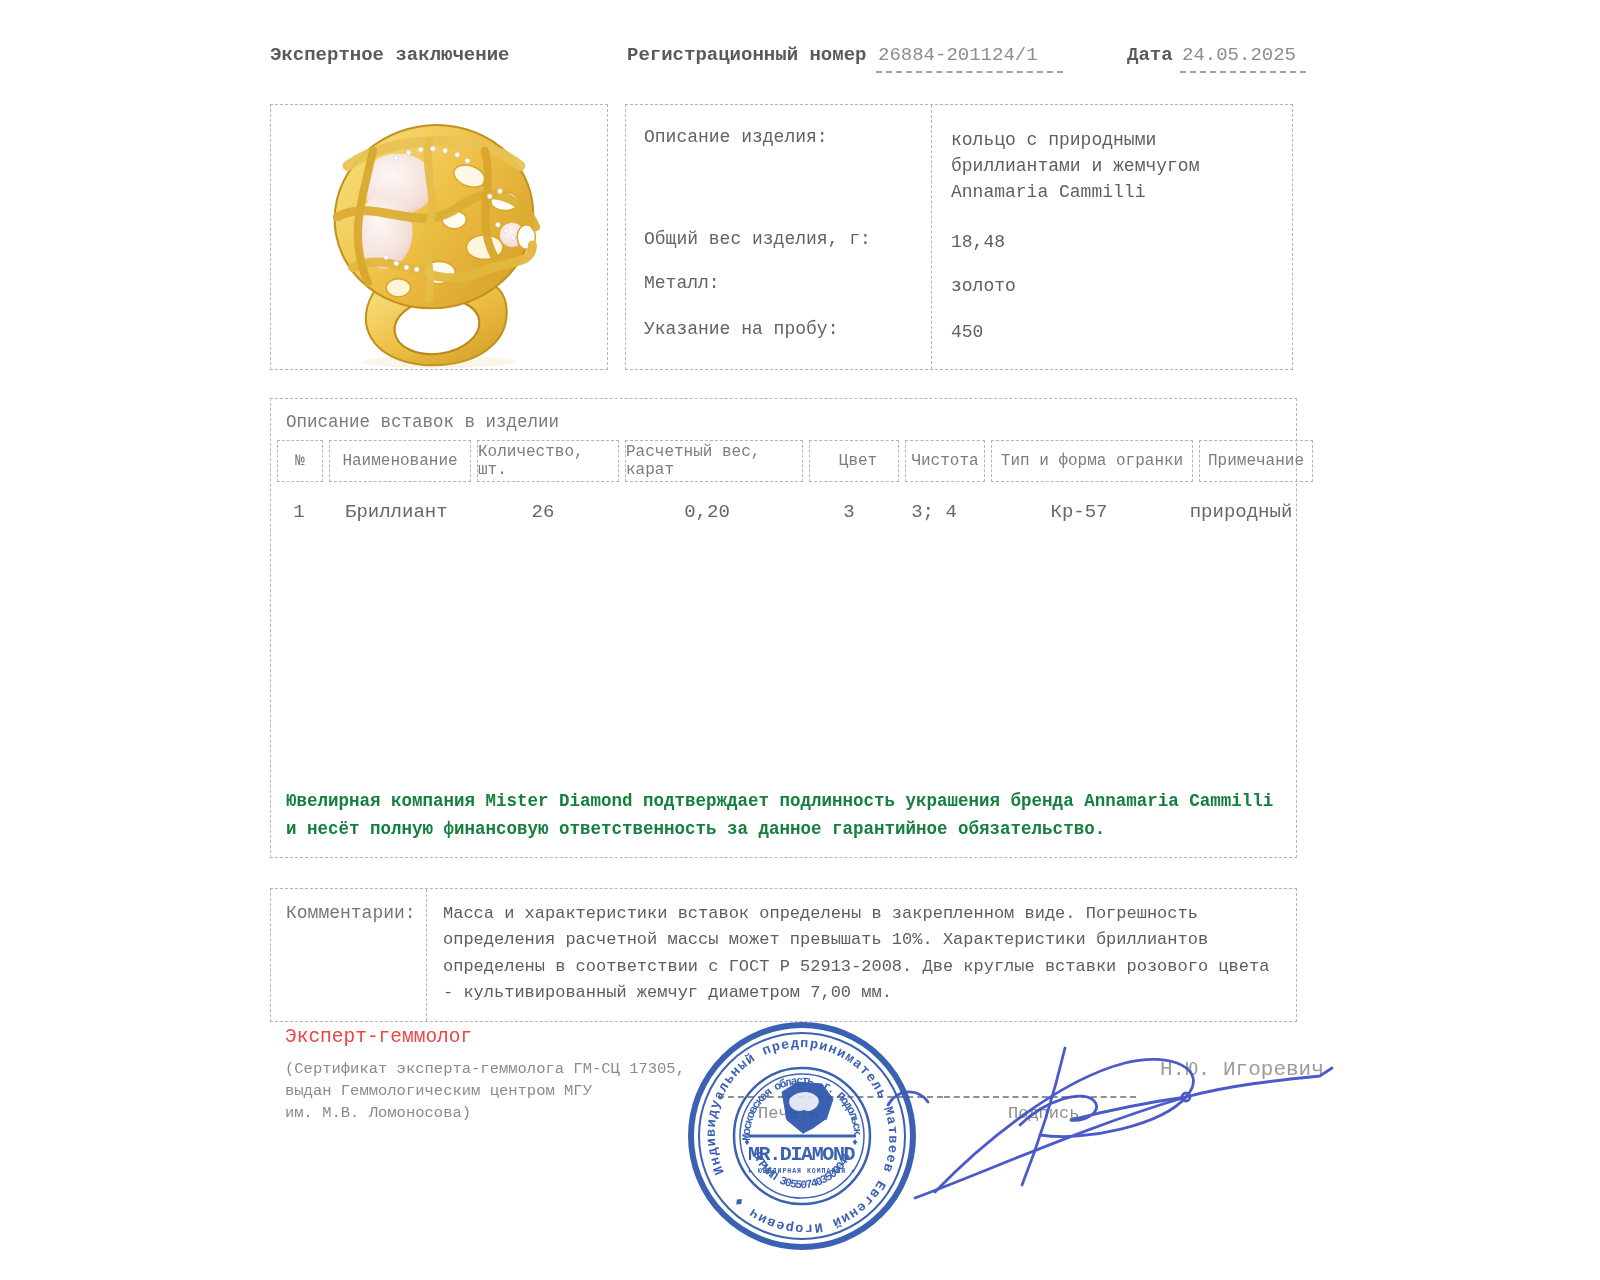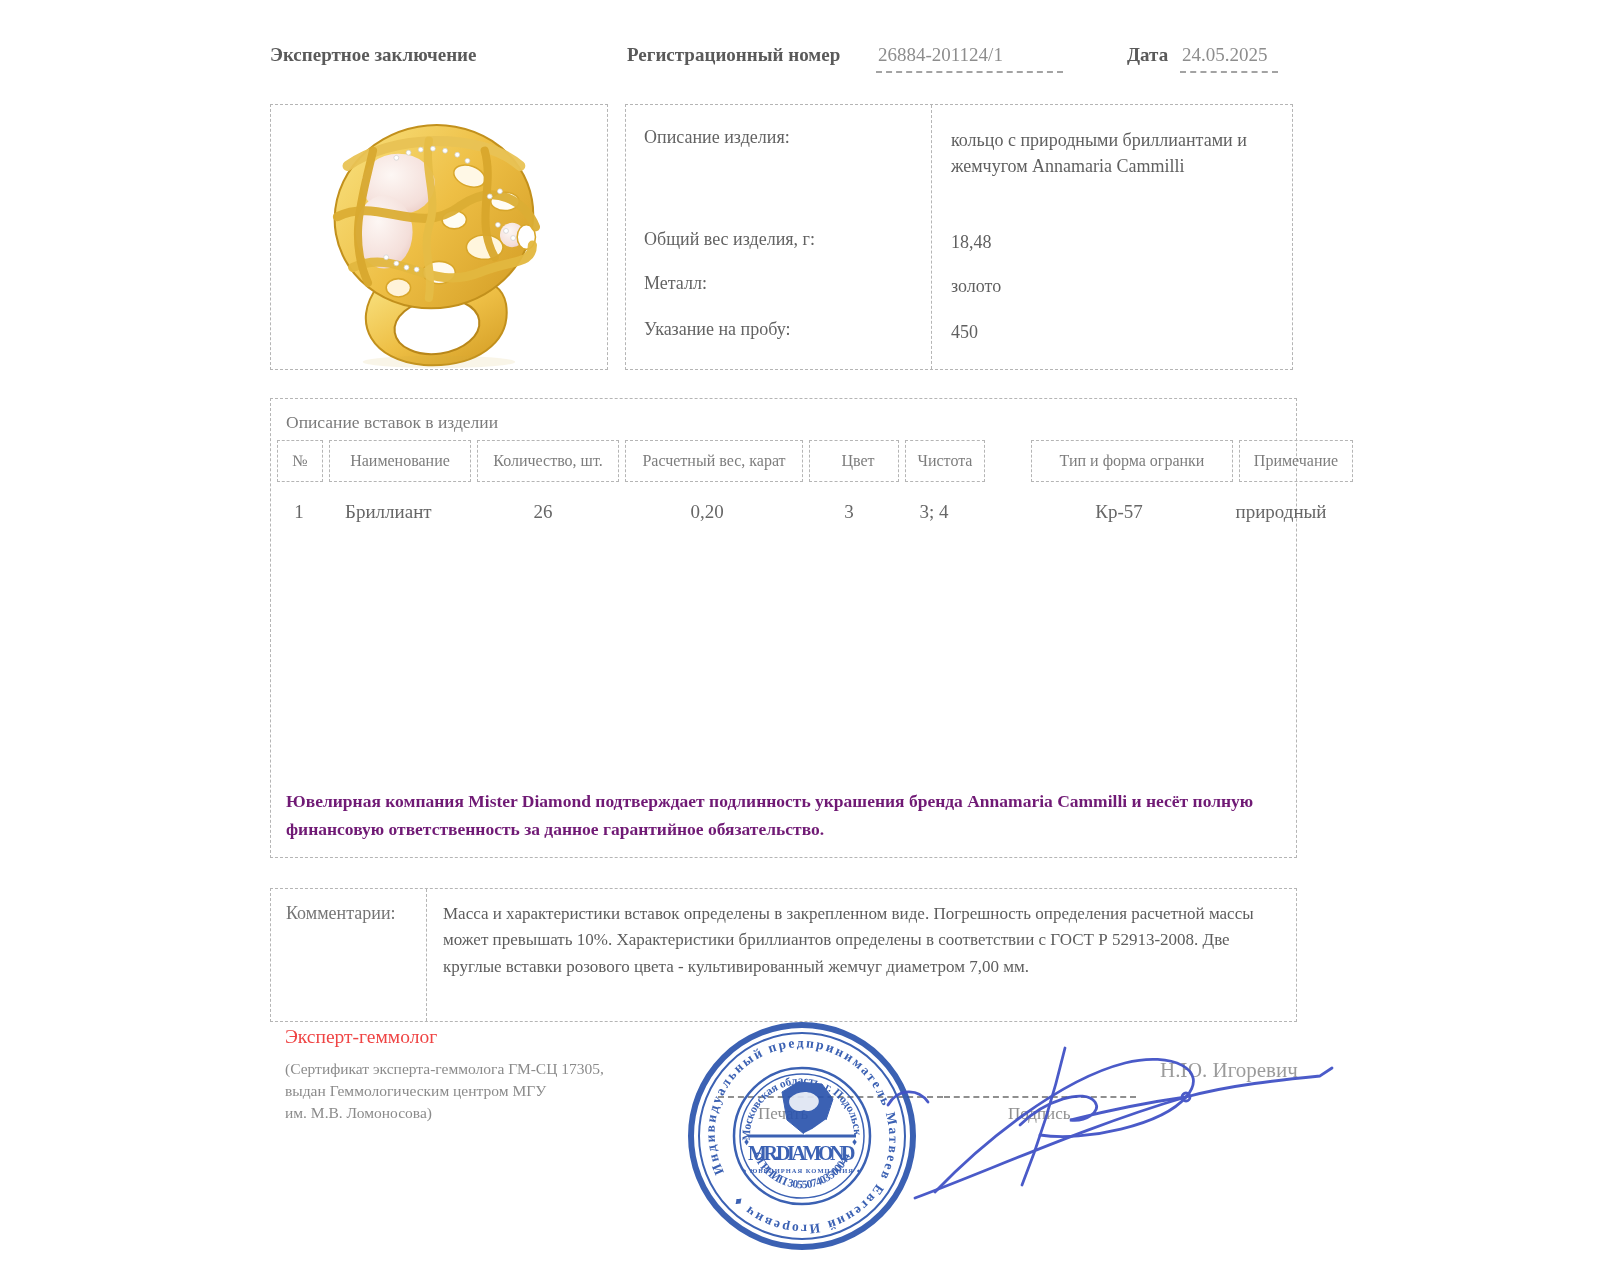--- a/index.html
+++ b/index.html
@@ -1,35 +1,35 @@
 <!DOCTYPE html>
 <html><head>
 <meta charset="utf-8">
 <style>
   html,body{margin:0;padding:0;background:#ffffff;}
   .page{position:relative;width:1392px;height:1280px;background:#fff;
-        font-family:Liberation Serif, serif;overflow:hidden;}
+        font-family:Liberation Mono, monospace;overflow:hidden;}
   .abs{position:absolute;}
   .lbl-bold{font-size:19px;font-weight:bold;color:#5a5a5a;}
   .val-gray{font-size:19px;color:#8d8d8d;border-bottom:2px dashed #a3a3a3;padding:0 10px 5px 2px;}
   .dash-box{border:1px dashed #b5b5b5;}
   .info-label{font-size:18px;color:#636363;text-align:right;}
   .info-value{font-size:18px;color:#5f5f5f;line-height:1.45;}
   .tbl-title{font-size:17.5px;color:#7b7b7b;}
   .hdr-row{display:flex;gap:6px;}
   .hdr-cell{border:1px dashed #b5b5b5;height:40px;display:flex;align-items:center;justify-content:center;
             font-size:16px;color:#7d7d7d;}
   .data-row{display:flex;gap:6px;}
   .data-cell{height:38px;display:flex;align-items:center;justify-content:center;font-size:19px;color:#676767;}
-  .statement{font-size:17.5px;font-weight:bold;color:#701a75;line-height:1.6;}
+  .statement{font-size:17.5px;font-weight:bold;color:#15803d;line-height:1.6;}
   .comments-text{font-size:17px;color:#5d5d5d;line-height:1.55;}
   .sign-line{border-top:2px dashed #8f8f8f;height:0;}
   .sign-label{font-size:17px;color:#8f8f8f;}
   .w1{flex:0 0 44px;}.w2{flex:0 0 140px;}.w3{flex:0 0 140px;}.w4{flex:0 0 176px;}
-  .w5{flex:0 0 80px;padding-left:8px;}.w6{flex:0 0 78px;}.w7{flex:0 0 200px;margin-left:40px;}.w8{flex:0 0 112px;}
+  .w5{flex:0 0 80px;padding-left:8px;}.w6{flex:0 0 78px;}.w7{flex:0 0 200px;}.w8{flex:0 0 112px;}
 </style>
 </head>
 <body>
 
 <div class="page">
 
   <div class="abs lbl-bold" style="left:270px;top:44px;">Экспертное заключение</div>
   <div class="abs lbl-bold" style="left:627px;top:44px;">Регистрационный номер</div>
   <div class="abs val-gray" style="left:876px;top:44px;min-width:175px;">26884-201124/1</div>
   <div class="abs lbl-bold" style="left:1127px;top:44px;">Дата</div>

